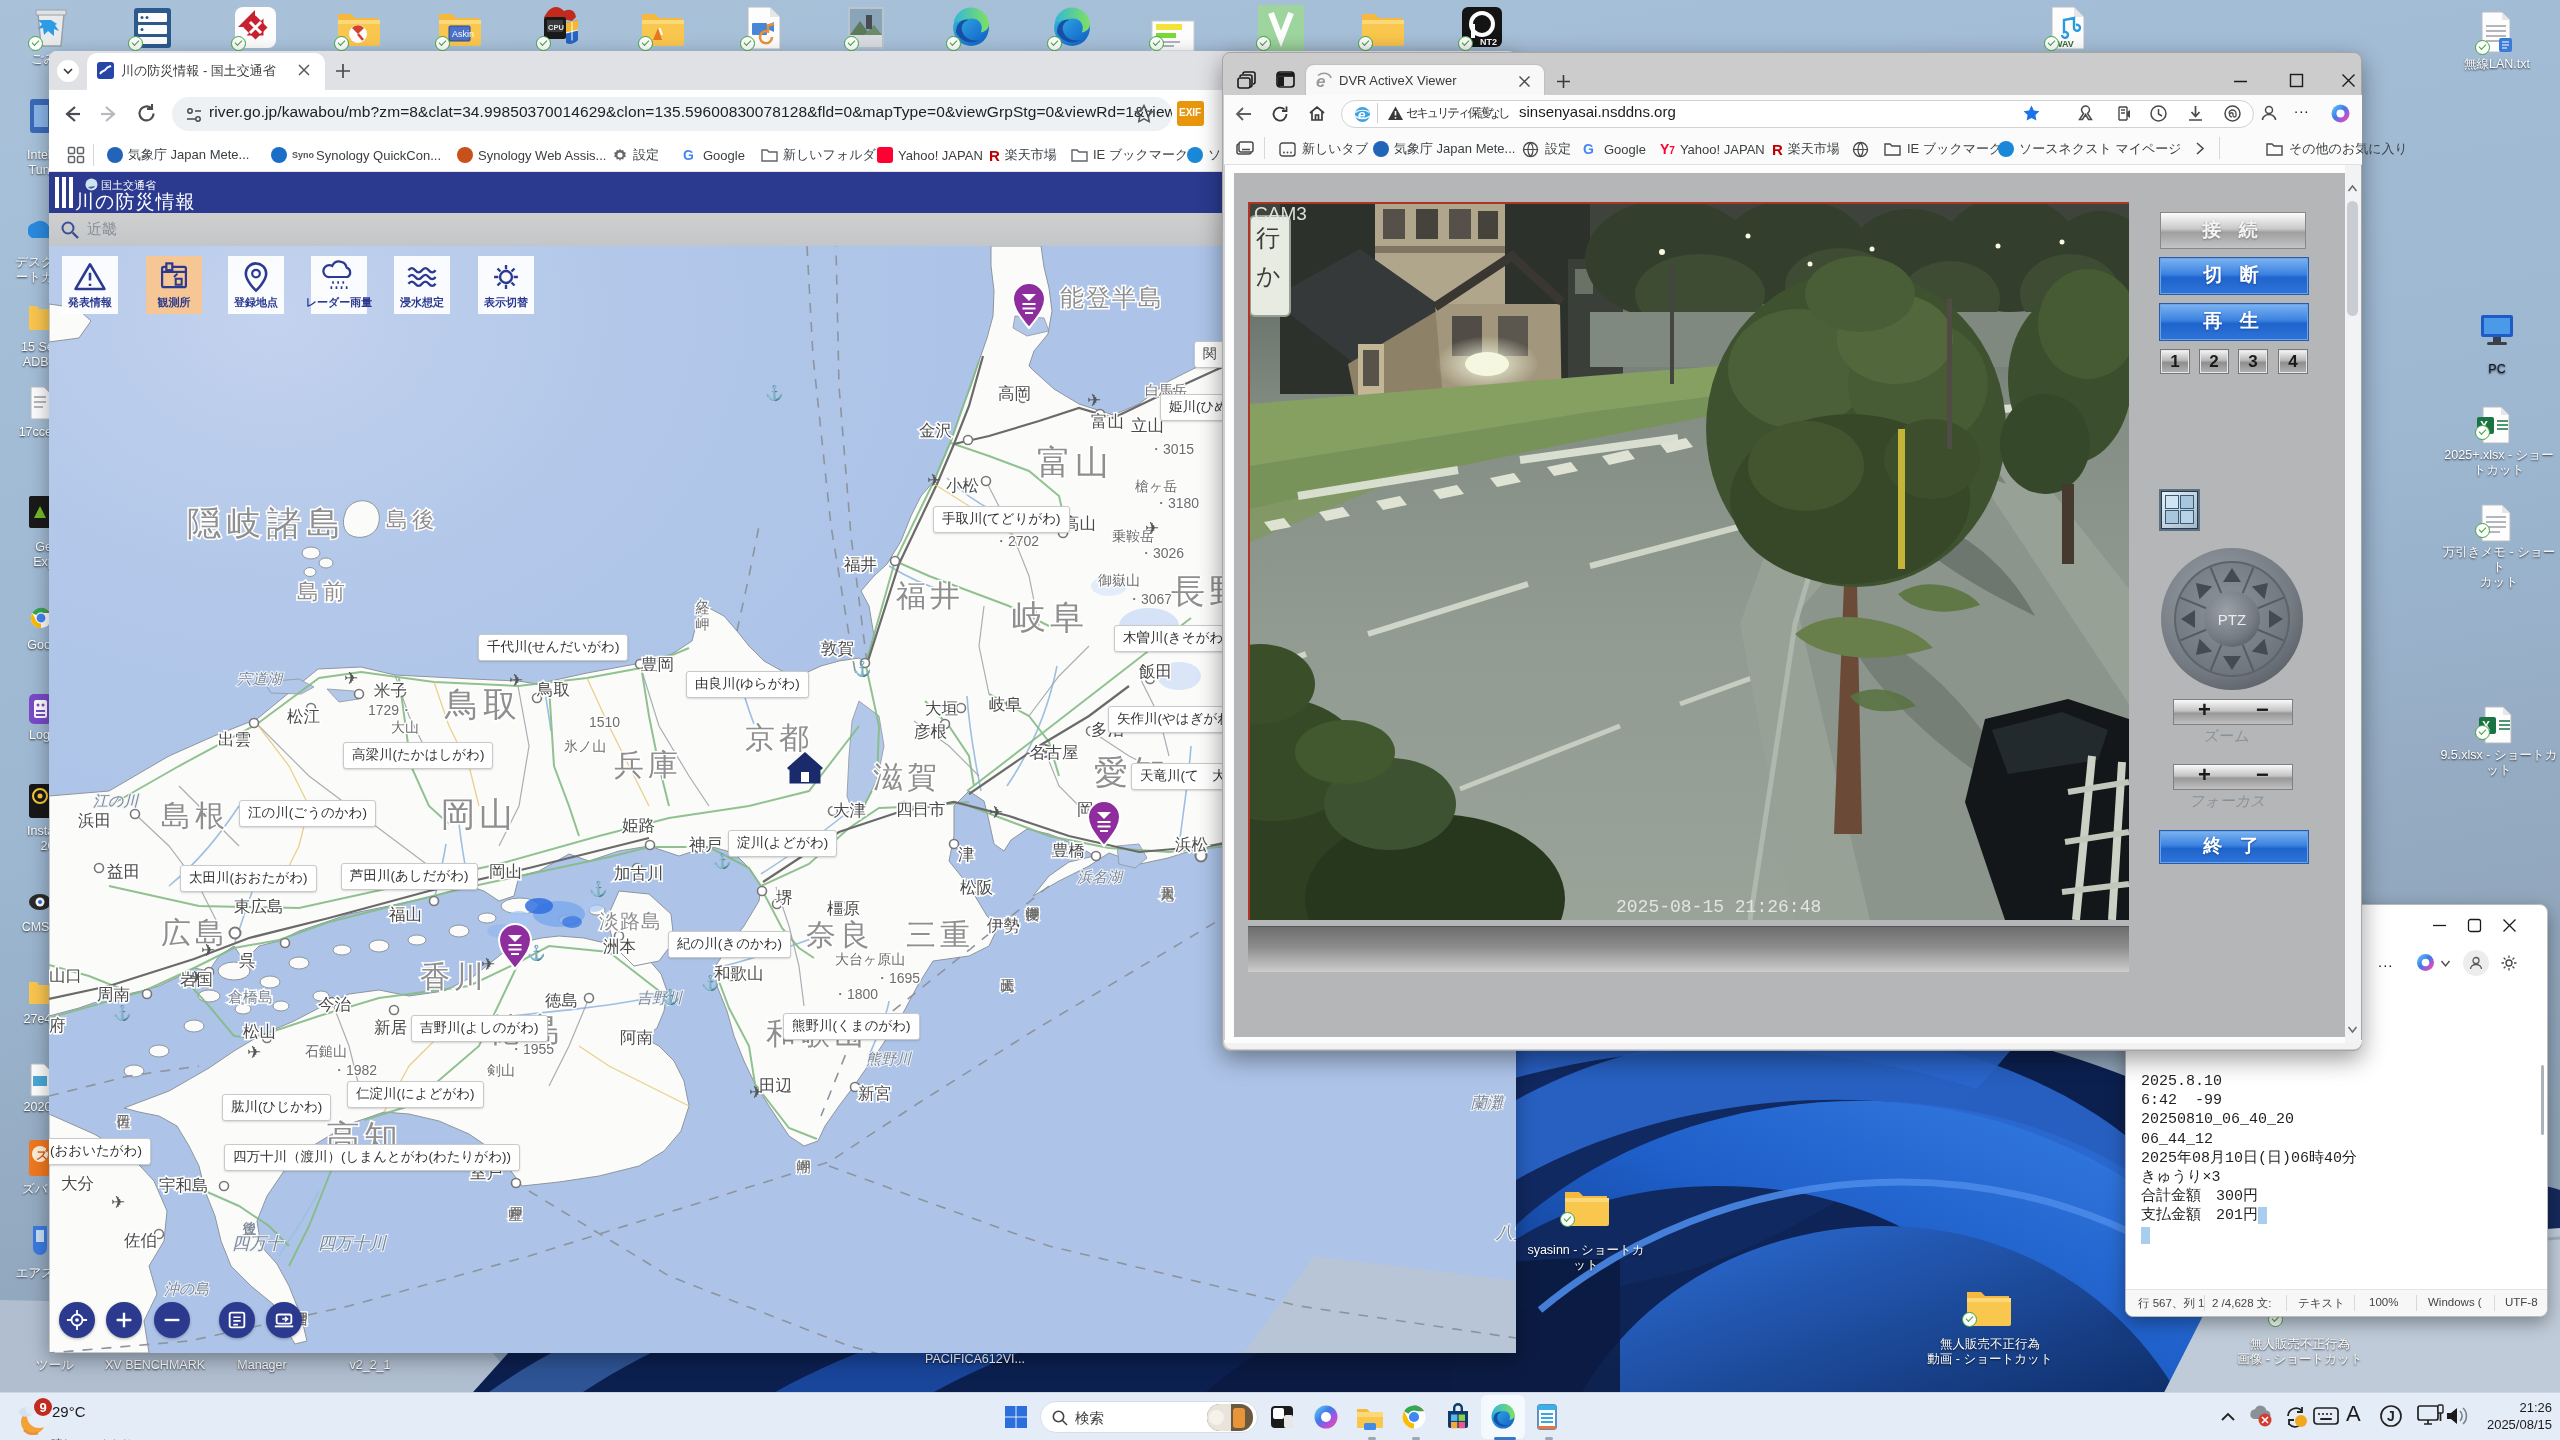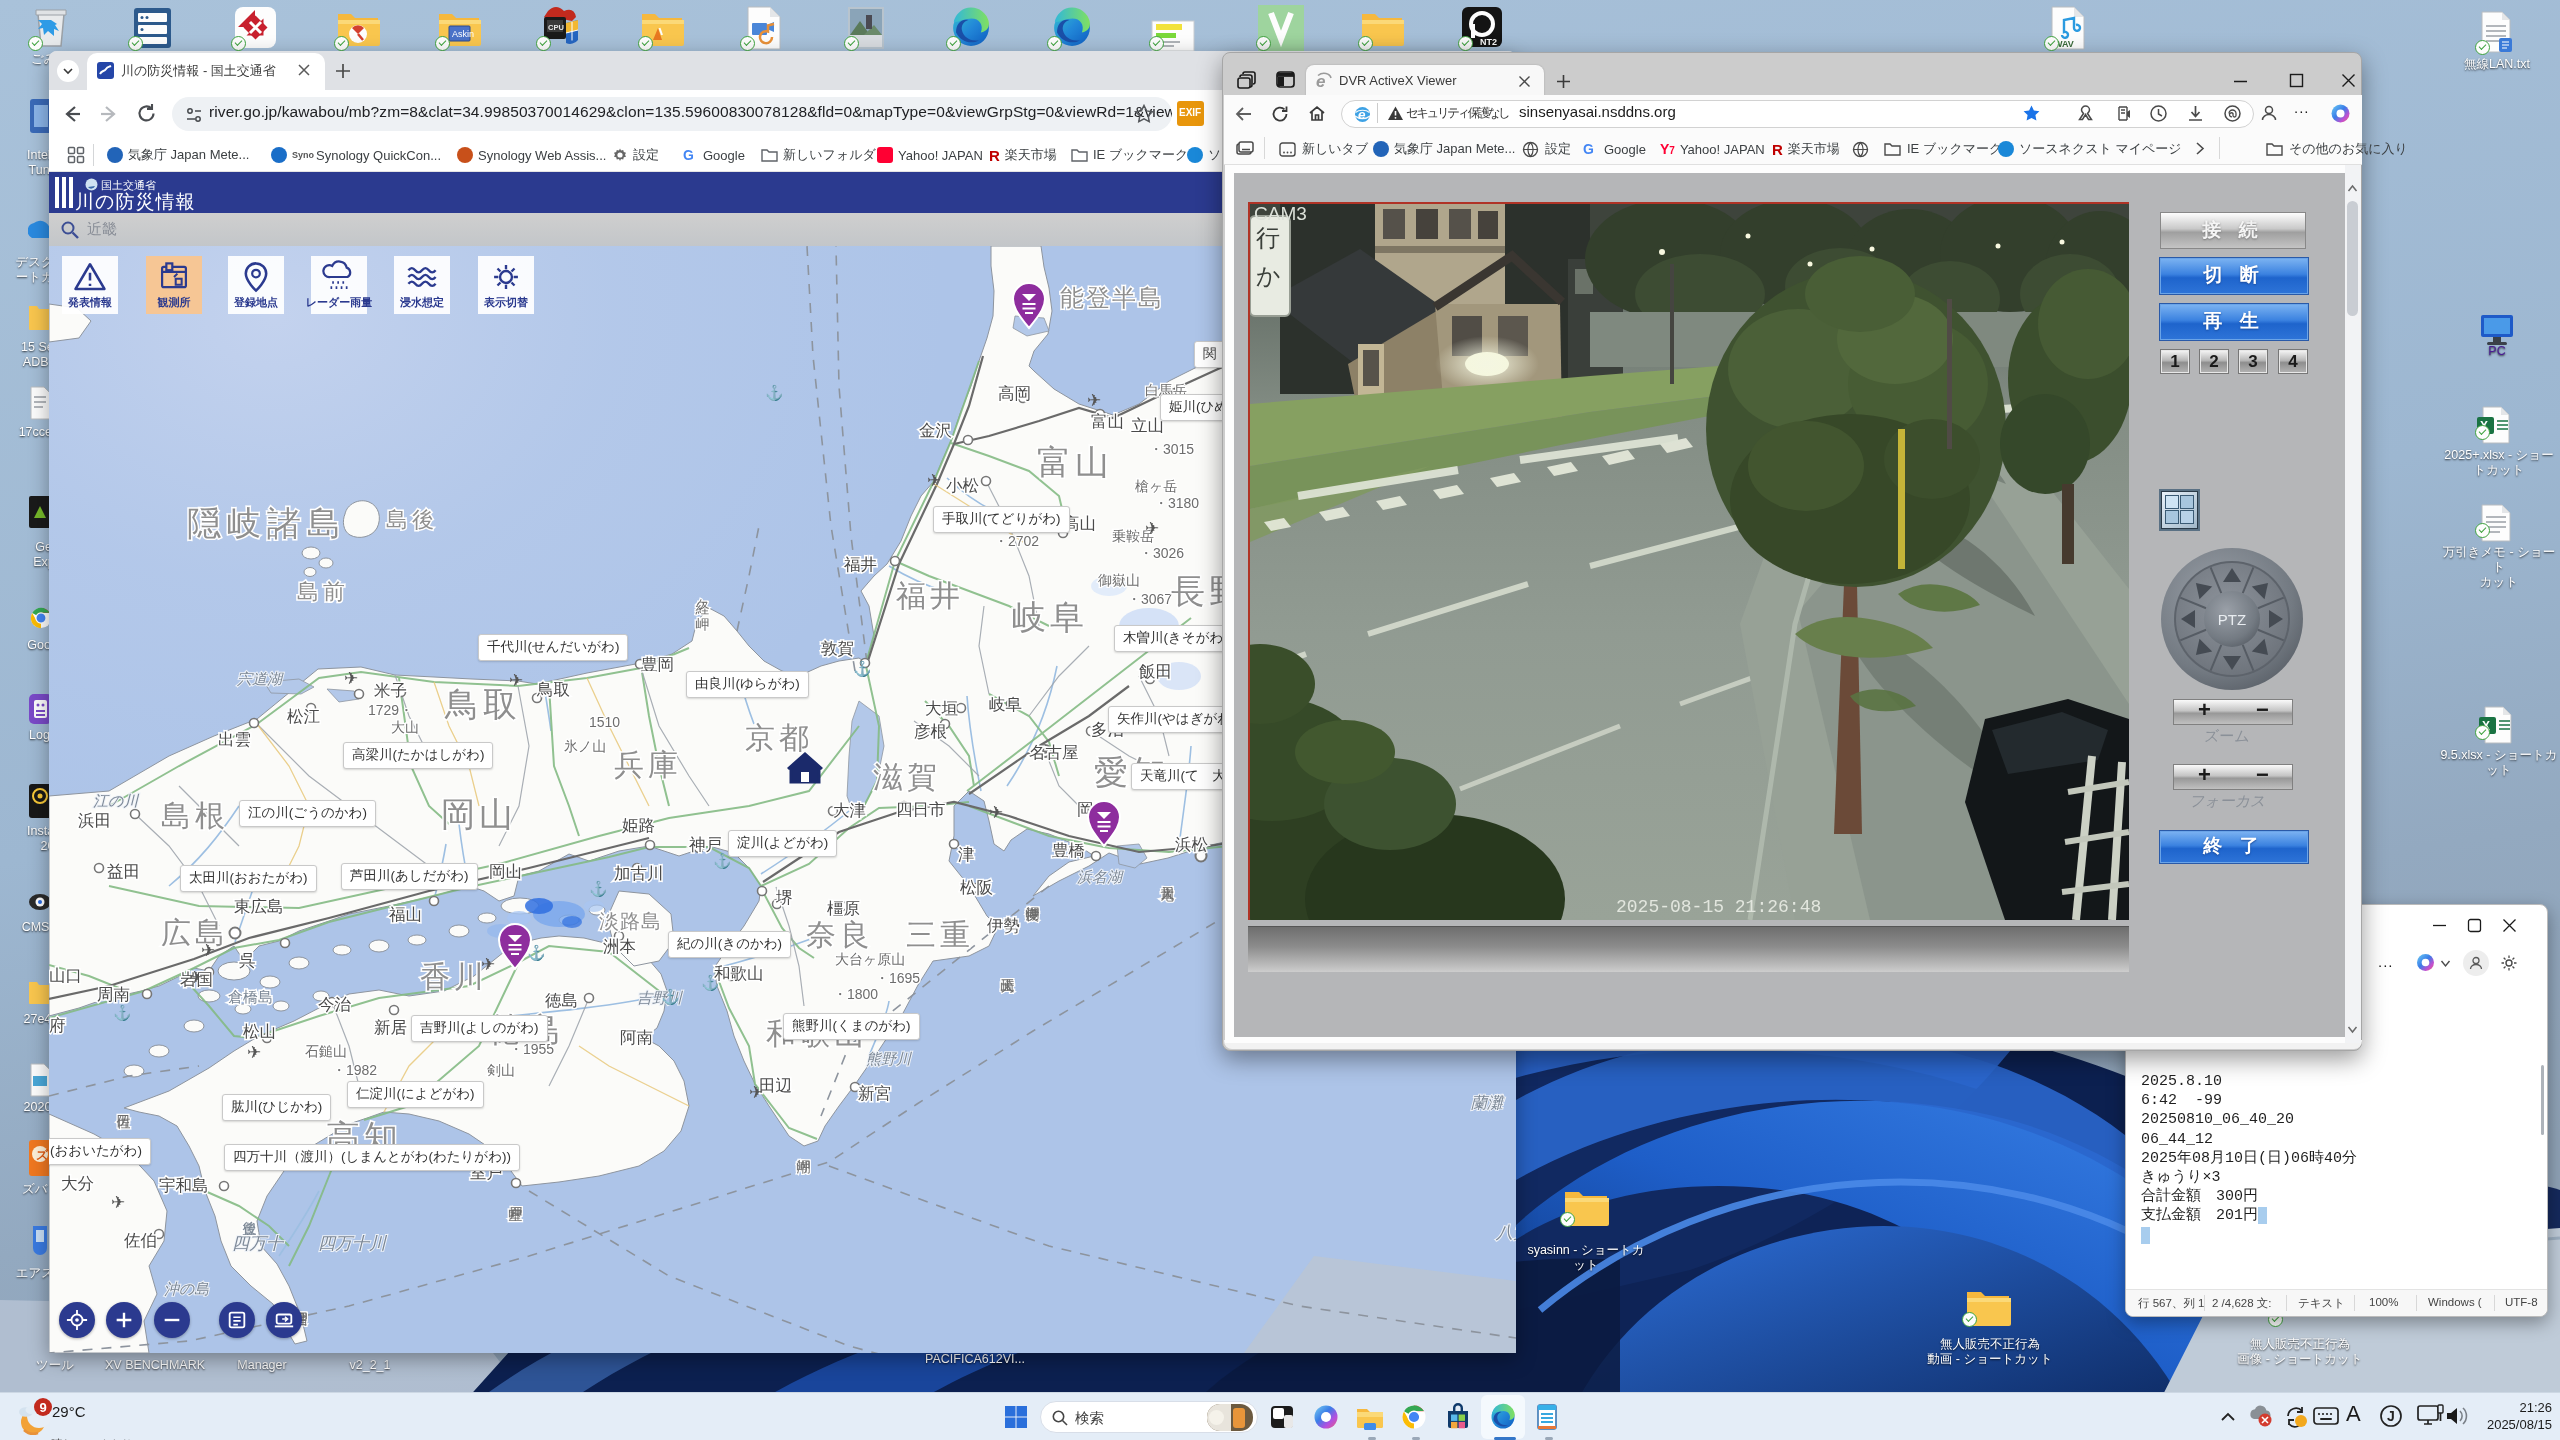--- a/index.html
+++ b/index.html
@@ -298,21 +298,21 @@
     <div class="iclabel" style="left:222px;top:1358px;width:80px">Manager</div>
     <div class="iclabel" style="left:330px;top:1358px;width:80px">v2_2_1</div>
     <div class="iclabel" style="left:905px;top:1352px;width:140px">PACIFICA612VI...</div>
     
     <svg class="dico" style="left:2477px;top:313px" width="40" height="36" viewBox="0 0 40 36">
         <rect x="4" y="2" width="32" height="22" rx="2" fill="#1e5ac8"></rect>
         <rect x="7" y="5" width="26" height="16" fill="#4a9ae8"></rect>
         <rect x="16" y="24" width="8" height="5" fill="#3a4048"></rect>
         <rect x="10" y="29" width="20" height="3" rx="1.5" fill="#3a4048"></rect>
       </svg>
-    <div class="iclabel" style="left:2452px;top:344px;width:90px;color:#4c1d95">PC</div>
+    <div class="iclabel" style="left:2452px;top:362px;width:90px;color:#0f172a">PC</div>
     <svg class="dico" style="left:2475px;top:405px" width="40" height="40" viewBox="0 0 40 40">
         <path d="M8,2 h18 l8,8 v28 h-26z" fill="#fdfdfd" stroke="#b8bcc0"></path>
         <path d="M26,2 l8,8 h-8z" fill="#e4e6e8"></path>
         <rect x="2" y="12" width="17" height="17" rx="2" fill="#1a7343"></rect>
         <text x="5" y="25" font-size="12" fill="#fff" font-weight="bold">X</text>
         <g stroke="#1a7343" stroke-width="1.6">
           <path d="M22,16 h11 M22,20 h11 M22,24 h11"></path>
         </g>
       </svg>
     <div class="iclabel" style="left:2442px;top:448px;width:114px">2025+.xlsx - ショー<br>トカット</div>

